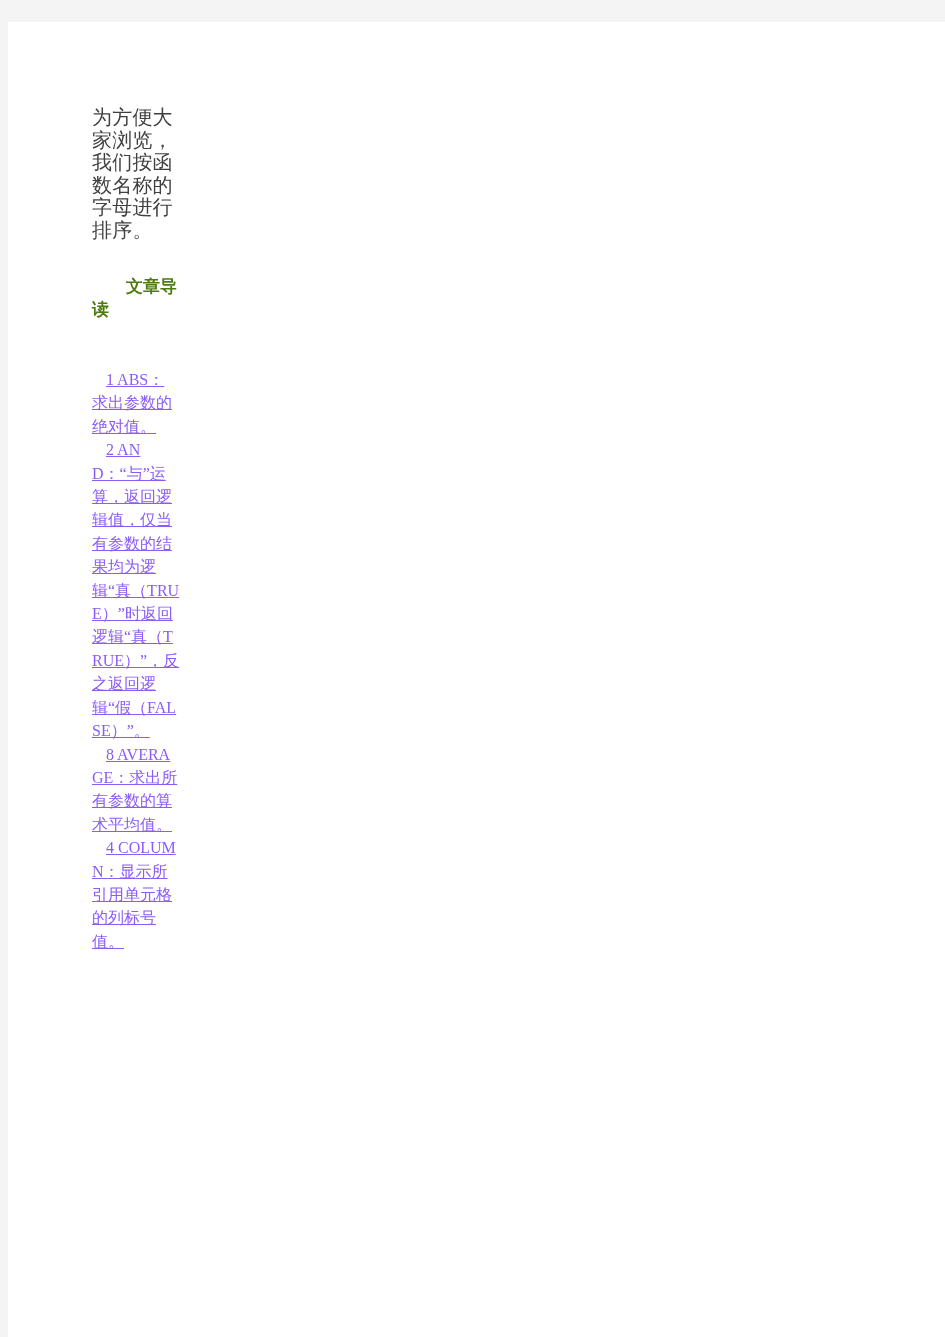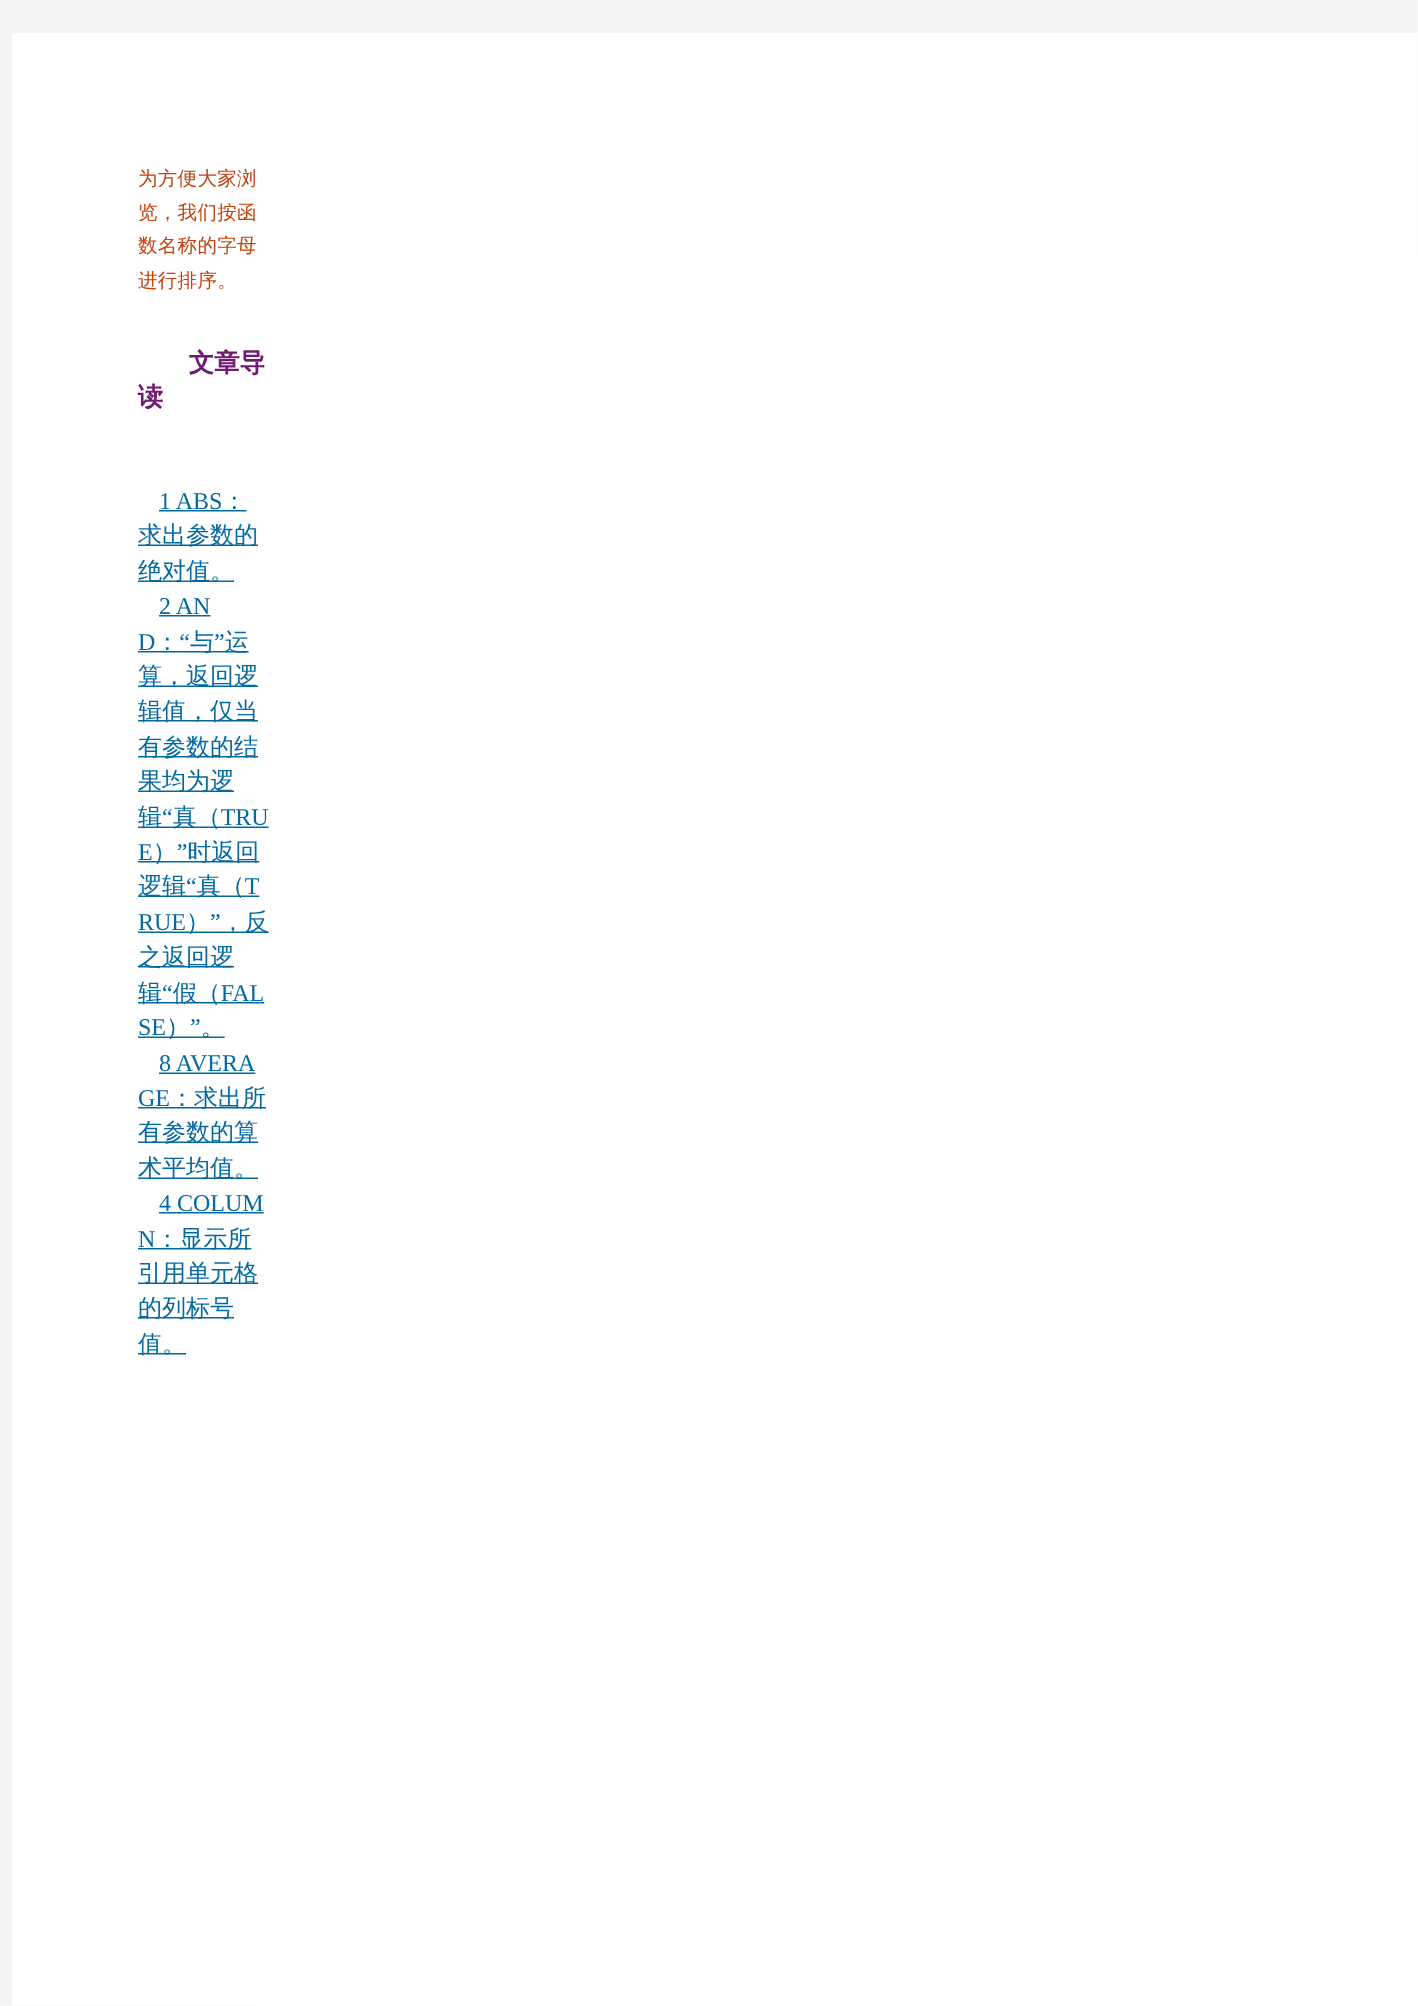--- a/index.html
+++ b/index.html
@@ -27,56 +27,56 @@
   
   #content-column {
     position: absolute;
     left: 84px;
     top: 86px;
     width: 88px;
   }
 
   
   .intro-paragraph {
-    font-family: Liberation Sans, sans-serif;
-    font-size: 13px;
+    font-family: Liberation Mono, monospace;
+    font-size: 20px;
     line-height: 22.5px;
-    color: #c2410c;
+    color: #404040;
     letter-spacing: 0.2px;
     margin: 0;
     word-break: break-all;
   }
 
   
   .section-heading {
     font-family: "Liberation Sans", sans-serif;
     font-size: 17px;
     line-height: 23px;
     font-weight: bold;
-    color: #701a75;
+    color: #4d7c0f;
     margin: 32px 0 0 0;
     text-indent: 34px;
     word-break: break-all;
   }
 
   
   .toc-list {
     margin: 47px 0 0 0;
     padding: 0;
     list-style: none;
   }
   .toc-item {
     margin: 0;
     padding: 0;
   }
   .toc-link {
     font-family: "Liberation Serif", serif;
     font-size: 16px;
     line-height: 23.4px;
-    color: #0369a1;
+    color: #8b5cf6;
     text-decoration: underline;
     display: block;
     word-break: break-all;
     text-indent: 14px;
     cursor: pointer;
   }
 </style>
 </head>
 <body>
 

